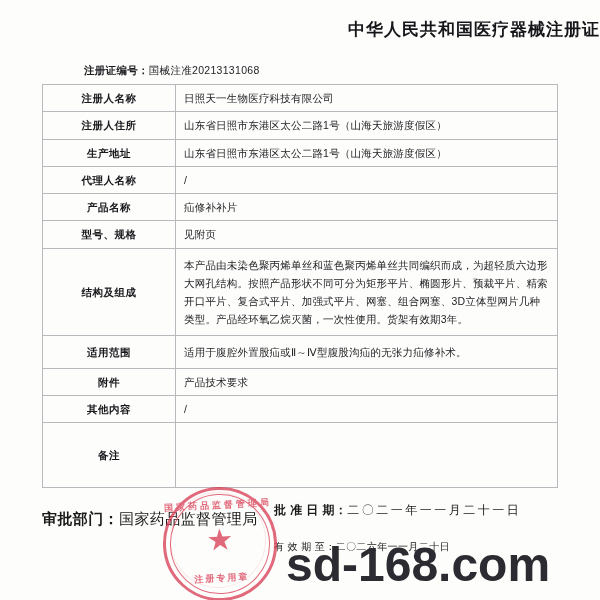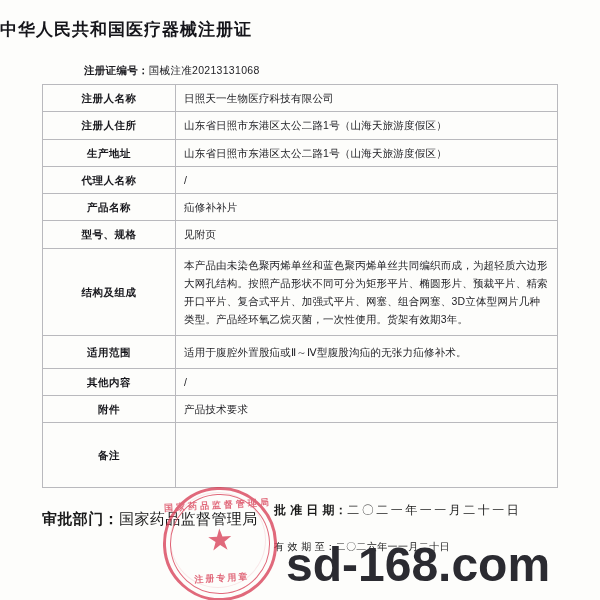--- a/index.html
+++ b/index.html
@@ -14,21 +14,21 @@
     color: #1a1a1a;
     position: relative;
     overflow: hidden;
   }
   .page {
     position: absolute;
     inset: 0;
     padding: 0;
   }
   .doc-title {
-    text-align: left;
+    text-align: right;
     font-size: 17px;
     font-weight: bold;
     letter-spacing: 1px;
     margin-top: 18px;
     color: #15151a;
     font-family: "DejaVu Sans", sans-serif;
   }
   .reg-line {
     margin-top: 23px;
     margin-left: 84px;
@@ -222,26 +222,26 @@
       </tr>
       <tr>
         <td class="label">结构及组成</td>
         <td class="value tall">本产品由未染色聚丙烯单丝和蓝色聚丙烯单丝共同编织而成，为超轻质六边形大网孔结构。按照产品形状不同可分为矩形平片、椭圆形片、预裁平片、精索开口平片、复合式平片、加强式平片、网塞、组合网塞、3D立体型网片几种类型。产品经环氧乙烷灭菌，一次性使用。货架有效期3年。</td>
       </tr>
       <tr>
         <td class="label">适用范围</td>
         <td class="value tall">适用于腹腔外置股疝或Ⅱ～Ⅳ型腹股沟疝的无张力疝修补术。</td>
       </tr>
       <tr>
+        <td class="label">附件</td>
+        <td class="value">产品技术要求</td>
+      </tr>
+      <tr>
         <td class="label">其他内容</td>
         <td class="value">/</td>
-      </tr>
-      <tr>
-        <td class="label">附件</td>
-        <td class="value">产品技术要求</td>
       </tr>
       <tr class="beizhu-row">
         <td class="label">备注</td>
         <td class="value"></td>
       </tr>
     </tbody>
   </table>
 
   <div class="footer">
     <div class="footer-left">

